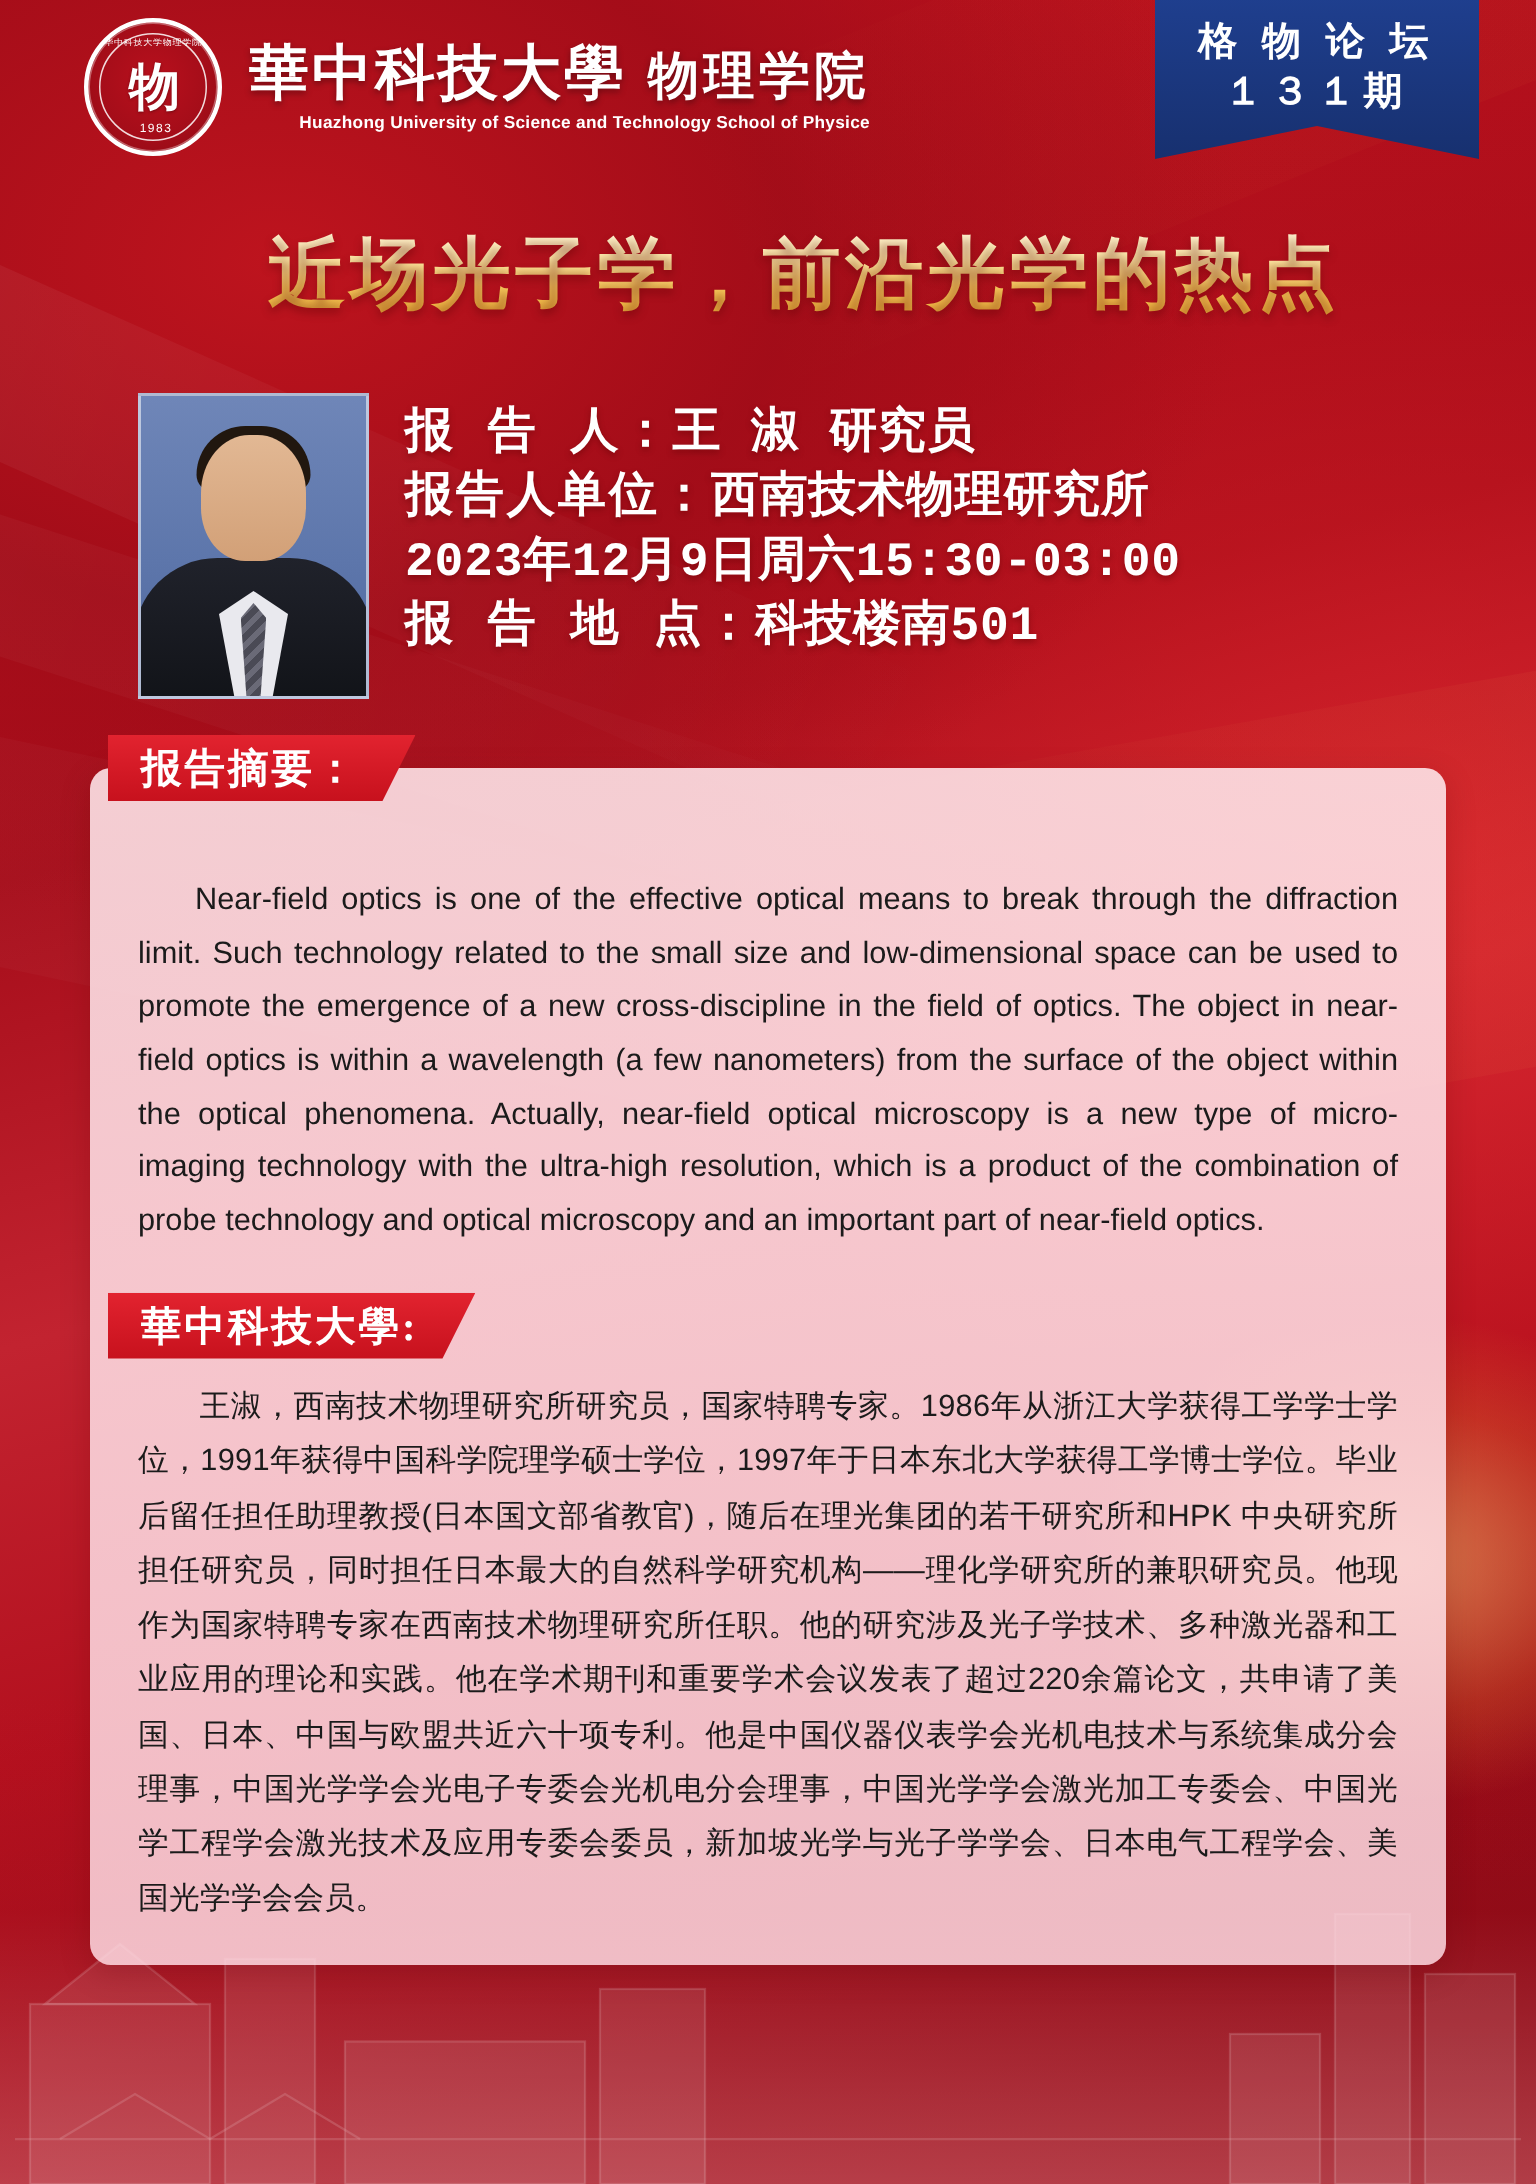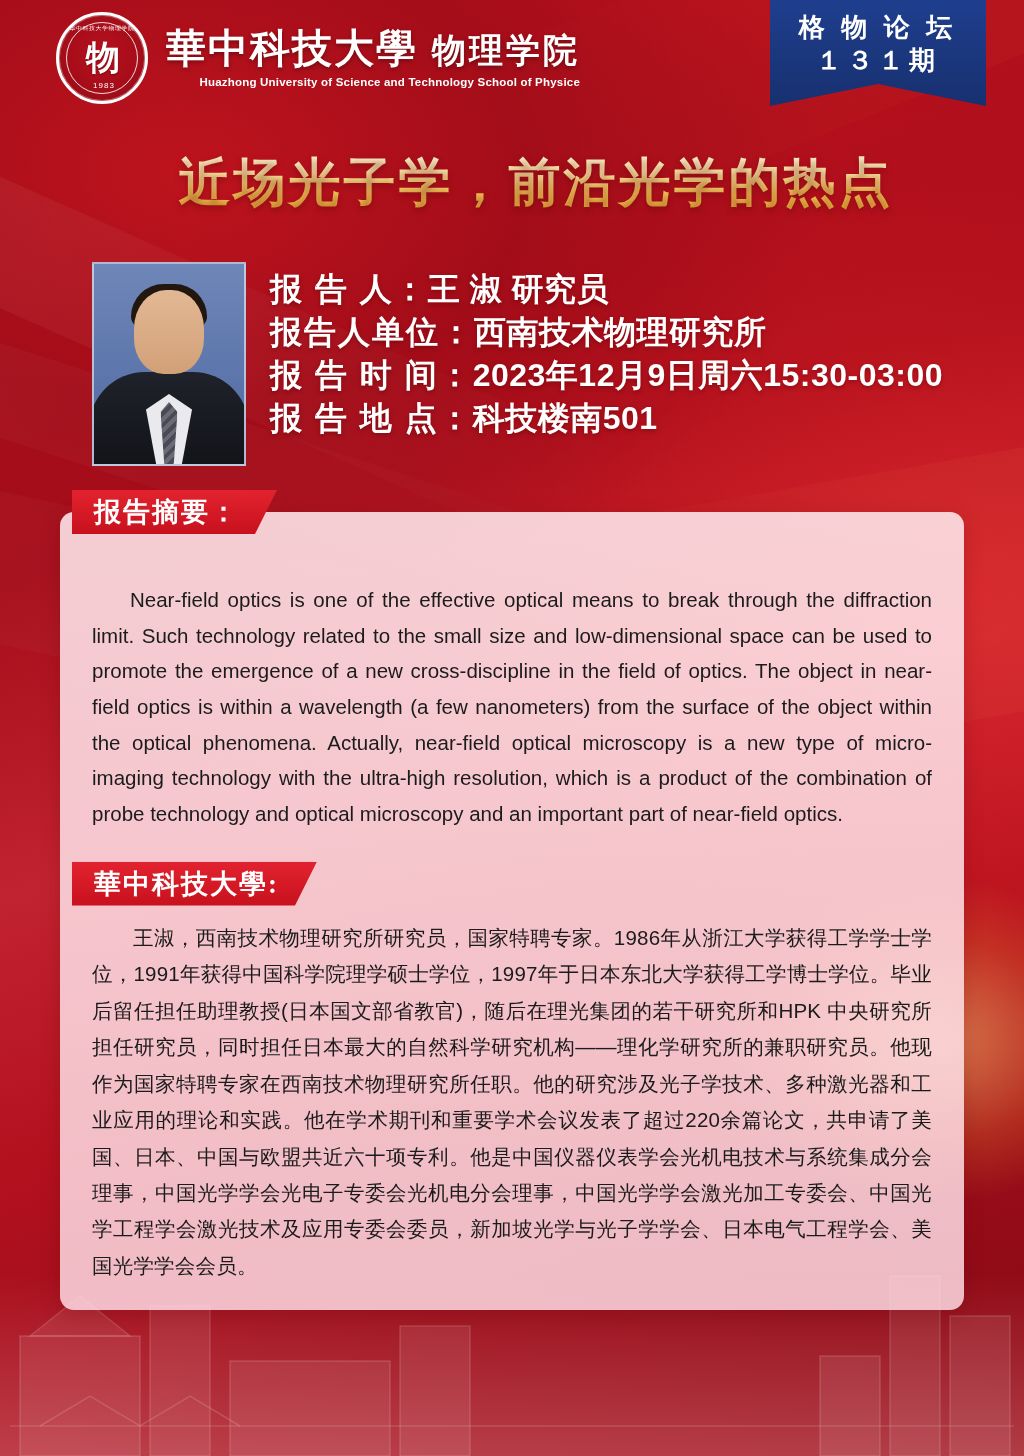--- a/index.html
+++ b/index.html
@@ -199,21 +199,21 @@
     clip-path: polygon(50% 0, 100% 16%, 78% 100%, 22% 100%, 0 16%);
   }
 
   .info {
     margin-left: 24px;
     padding-top: 6px;
   }
   .info-row {
     display:flex; align-items:baseline;
     color:#ffffff;
-    font-family:Liberation Sans, sans-serif;
+    font-family:Liberation Mono, monospace;
     font-weight:700;
     font-size:32px;
     line-height:1.34;
     text-shadow: 0 2px 4px rgba(90,0,0,.45);
     white-space: nowrap;
   }
   .info-row .lbl { letter-spacing: 2px; }
   .info-row .val { letter-spacing: 0.5px; }
 
   
@@ -329,21 +329,20 @@
     <div class="info">
       <div class="info-row">
         <span class="lbl">报 告 人：</span>
         <span class="val">王 淑 研究员</span>
       </div>
       <div class="info-row">
         <span class="lbl">报告人单位：</span>
         <span class="val">西南技术物理研究所</span>
       </div>
       <div class="info-row">
-        <span class="lbl">报 告 时 间：</span>
         <span class="val">2023年12月9日周六15:30-03:00</span>
       </div>
       <div class="info-row">
         <span class="lbl">报 告 地 点：</span>
         <span class="val">科技楼南501</span>
       </div>
     </div>
   </div>
 
   <div class="panel">

